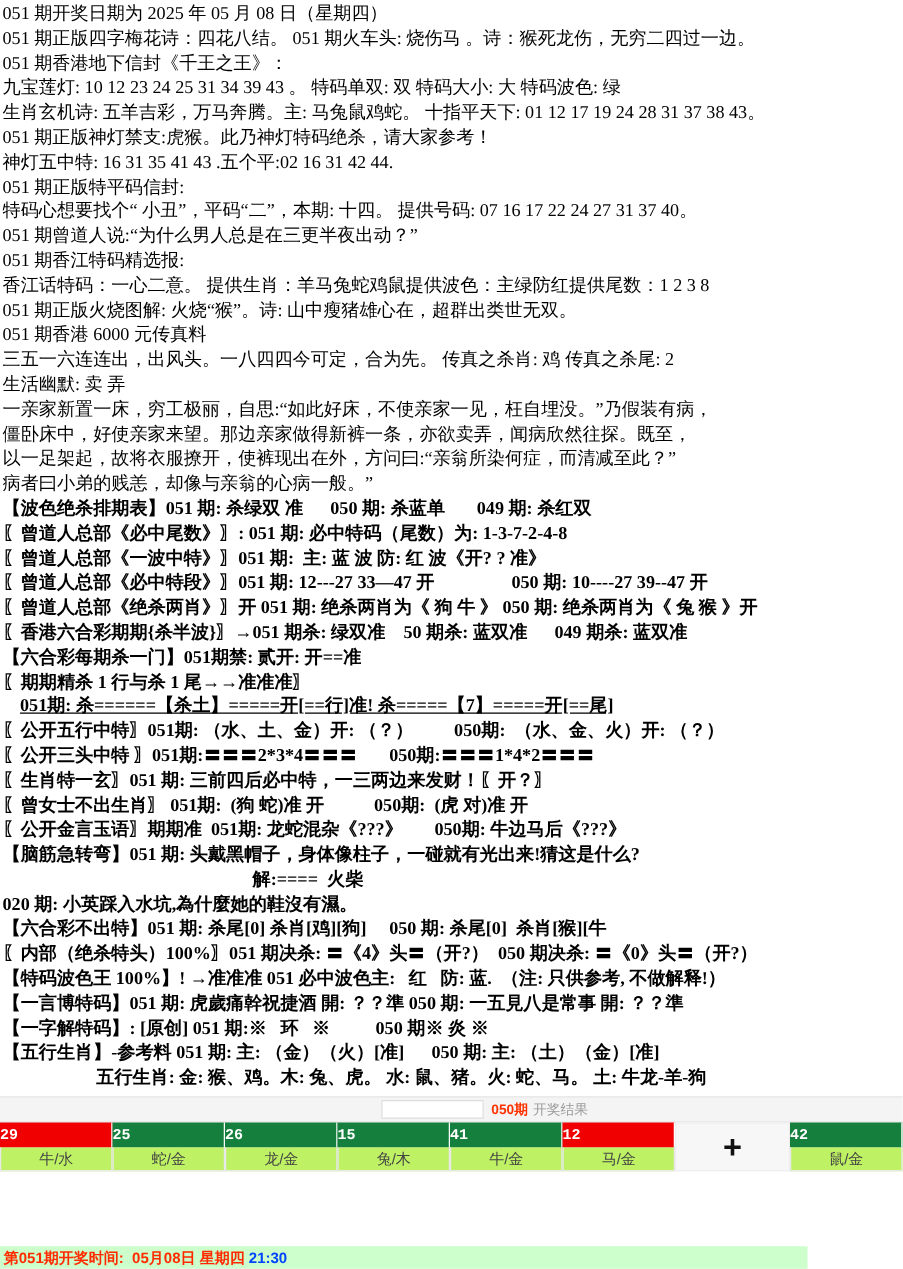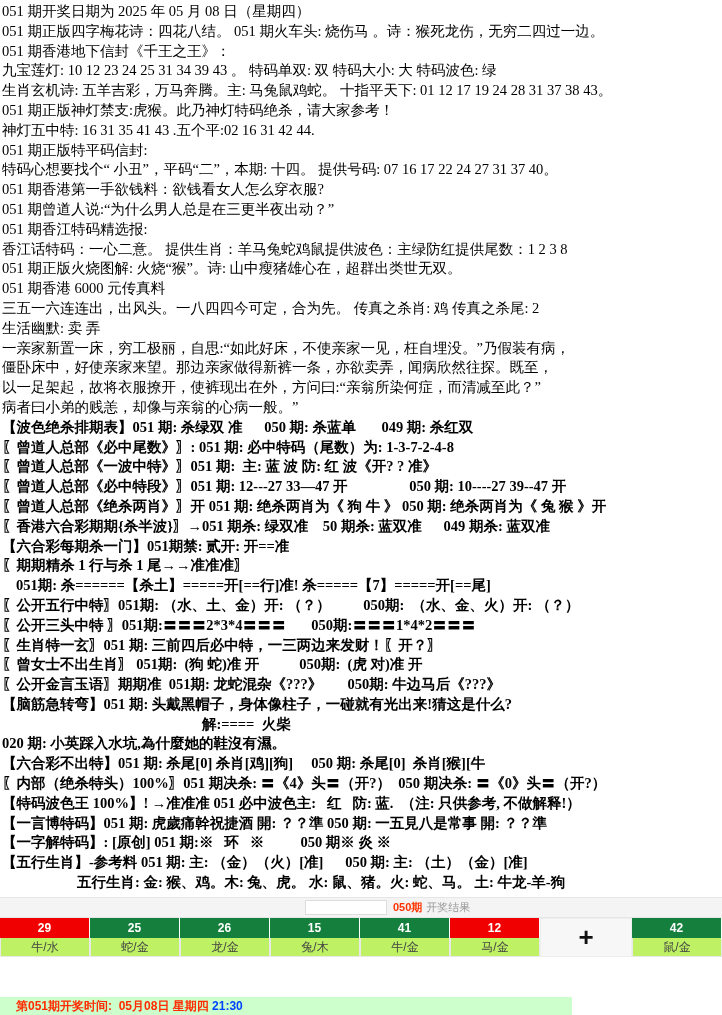--- a/index.html
+++ b/index.html
@@ -11,66 +11,65 @@
   .line.bold{font-weight:bold;}
   
   .result-bar{margin-top:4px;height:19px;background:#f4f4f4;border-top:1px solid #e6e6e6;border-bottom:1px solid #e6e6e6;display:flex;align-items:center;font-family:"Liberation Sans",sans-serif;}
   .rb-spacer{width:305px;height:1px;}
   .rb-input{width:82px;height:15px;background:#ffffff;border:1px solid #ddd;box-sizing:border-box;}
   .rb-period{color:#ff3300;font-size:11px;font-weight:bold;margin-left:6px;}
   .rb-title{color:#999999;font-size:11px;margin-left:4px;}
   
   .balls-row{display:flex;width:722px;font-family:"Liberation Sans",sans-serif;}
   .ball-cell{flex:1;min-width:0;}
-  .ball-num{height:20px;line-height:20px;text-align:center;color:#ffffff;font-size:12px;font-weight:bold;border-right:1px solid #fff;box-sizing:border-box;}
+  .ball-num{height:20px;line-height:20px;color:#ffffff;font-size:12px;font-weight:bold;border-right:1px solid #fff;box-sizing:border-box;font-family:Liberation Mono, monospace;}
   .ball-num.red{background:#f00000;}
   .ball-num.blue{background:#15803d;}
   .ball-label{height:19px;line-height:19px;text-align:center;color:#444;font-size:12px;background:#bef264;border:1px solid #e8e8e8;border-top:none;box-sizing:border-box;}
   .plus-cell{flex:1;min-width:0;background:#f7f7f7;border:1px solid #eee;box-sizing:border-box;display:flex;align-items:center;justify-content:center;font-size:26px;font-weight:bold;color:#111;font-family:"Liberation Sans",sans-serif;}
   
-  .footer-strip{position:absolute;left:0;bottom:0;width:572px;height:18px;line-height:18px;background:#ccffcc;font-size:12px;padding-left:16px;box-sizing:border-box;font-family:"Liberation Sans",sans-serif;white-space:pre;}
+  .footer-strip{position:absolute;left:0;bottom:0;width:646px;height:18px;line-height:18px;background:#ccffcc;font-size:12px;padding-left:3px;box-sizing:border-box;font-family:"Liberation Sans",sans-serif;white-space:pre;}
   .footer-strip .red{color:#ff2a00;font-weight:bold;}
   .footer-strip .blue{color:#0044ff;font-weight:bold;}
 </style>
 </head>
 <body>
 
 <div class="page">
 
   <div class="text-block" id="text-block">
       <div class="line">051 期开奖日期为 2025 年 05 月 08 日（星期四）</div>
       <div class="line">051 期正版四字梅花诗：四花八结。 051 期火车头: 烧伤马 。诗：猴死龙伤，无穷二四过一边。</div>
       <div class="line">051 期香港地下信封《千王之王》：</div>
       <div class="line">九宝莲灯: 10 12 23 24 25 31 34 39 43 。 特码单双: 双 特码大小: 大 特码波色: 绿</div>
       <div class="line">生肖玄机诗: 五羊吉彩，万马奔腾。主: 马兔鼠鸡蛇。 十指平天下: 01 12 17 19 24 28 31 37 38 43。</div>
       <div class="line">051 期正版神灯禁支:虎猴。此乃神灯特码绝杀，请大家参考！</div>
       <div class="line">神灯五中特: 16 31 35 41 43 .五个平:02 16 31 42 44.</div>
       <div class="line">051 期正版特平码信封:</div>
       <div class="line">特码心想要找个“ 小丑”，平码“二”，本期: 十四。 提供号码: 07 16 17 22 24 27 31 37 40。</div>
-      <div class="line">051 期香港第一手欲钱料：欲钱看女人怎么穿衣服?</div>
       <div class="line">051 期曾道人说:“为什么男人总是在三更半夜出动？”</div>
       <div class="line">051 期香江特码精选报:</div>
       <div class="line">香江话特码：一心二意。 提供生肖：羊马兔蛇鸡鼠提供波色：主绿防红提供尾数：1 2 3 8</div>
       <div class="line">051 期正版火烧图解: 火烧“猴”。诗: 山中瘦猪雄心在，超群出类世无双。</div>
       <div class="line">051 期香港 6000 元传真料</div>
       <div class="line">三五一六连连出，出风头。一八四四今可定，合为先。 传真之杀肖: 鸡 传真之杀尾: 2</div>
       <div class="line">生活幽默: 卖 弄</div>
       <div class="line">一亲家新置一床，穷工极丽，自思:“如此好床，不使亲家一见，枉自埋没。”乃假装有病，</div>
       <div class="line">僵卧床中，好使亲家来望。那边亲家做得新裤一条，亦欲卖弄，闻病欣然往探。既至，</div>
       <div class="line">以一足架起，故将衣服撩开，使裤现出在外，方问曰:“亲翁所染何症，而清减至此？”</div>
       <div class="line">病者曰小弟的贱恙，却像与亲翁的心病一般。”</div>
       <div class="line bold">【波色绝杀排期表】051 期: 杀绿双 准      050 期: 杀蓝单       049 期: 杀红双</div>
       <div class="line bold">〖曾道人总部《必中尾数》〗: 051 期: 必中特码（尾数）为: 1-3-7-2-4-8</div>
       <div class="line bold">〖曾道人总部《一波中特》〗051 期:  主: 蓝 波 防: 红 波《开? ? 准》</div>
       <div class="line bold">〖曾道人总部《必中特段》〗051 期: 12---27 33—47 开                 050 期: 10----27 39--47 开</div>
       <div class="line bold">〖曾道人总部《绝杀两肖》〗开 051 期: 绝杀两肖为《 狗 牛 》 050 期: 绝杀两肖为《 兔 猴 》开</div>
       <div class="line bold">〖香港六合彩期期{杀半波}〗→051 期杀: 绿双准    50 期杀: 蓝双准      049 期杀: 蓝双准</div>
       <div class="line bold">【六合彩每期杀一门】051期禁: 贰开: 开==准</div>
       <div class="line bold">〖期期精杀 1 行与杀 1 尾→→准准准〗</div>
-      <div class="line bold" style="padding-left: 14px;">051期: 杀======【杀土】=====开[==行]准! 杀=====【7】=====开[==尾]</div>
+      <div class="line bold" style="padding-left: 14px; text-decoration: underline;">051期: 杀======【杀土】=====开[==行]准! 杀=====【7】=====开[==尾]</div>
       <div class="line bold">〖公开五行中特〗051期: （水、土、金）开: （？）         050期:  （水、金、火）开: （？）</div>
       <div class="line bold">〖公开三头中特 〗051期:〓〓〓2*3*4〓〓〓       050期:〓〓〓1*4*2〓〓〓</div>
       <div class="line bold">〖生肖特一玄〗051 期: 三前四后必中特，一三两边来发财！〖开？〗</div>
       <div class="line bold">〖曾女士不出生肖〗 051期:  (狗 蛇)准 开           050期:  (虎 对)准 开</div>
       <div class="line bold">〖公开金言玉语〗期期准  051期: 龙蛇混杂《???》       050期: 牛边马后《???》</div>
       <div class="line bold">【脑筋急转弯】051 期: 头戴黑帽子，身体像柱子，一碰就有光出来!猜这是什么?</div>
       <div class="line bold" style="padding-left: 200px;">解:====  火柴</div>
       <div class="line bold">020 期: 小英踩入水坑,為什麼她的鞋沒有濕。</div>
       <div class="line bold">【六合彩不出特】051 期: 杀尾[0] 杀肖[鸡][狗]     050 期: 杀尾[0]  杀肖[猴][牛</div>
       <div class="line bold">〖内部（绝杀特头）100%〗051 期决杀: 〓《4》头〓（开?）  050 期决杀: 〓《0》头〓（开?）</div>

